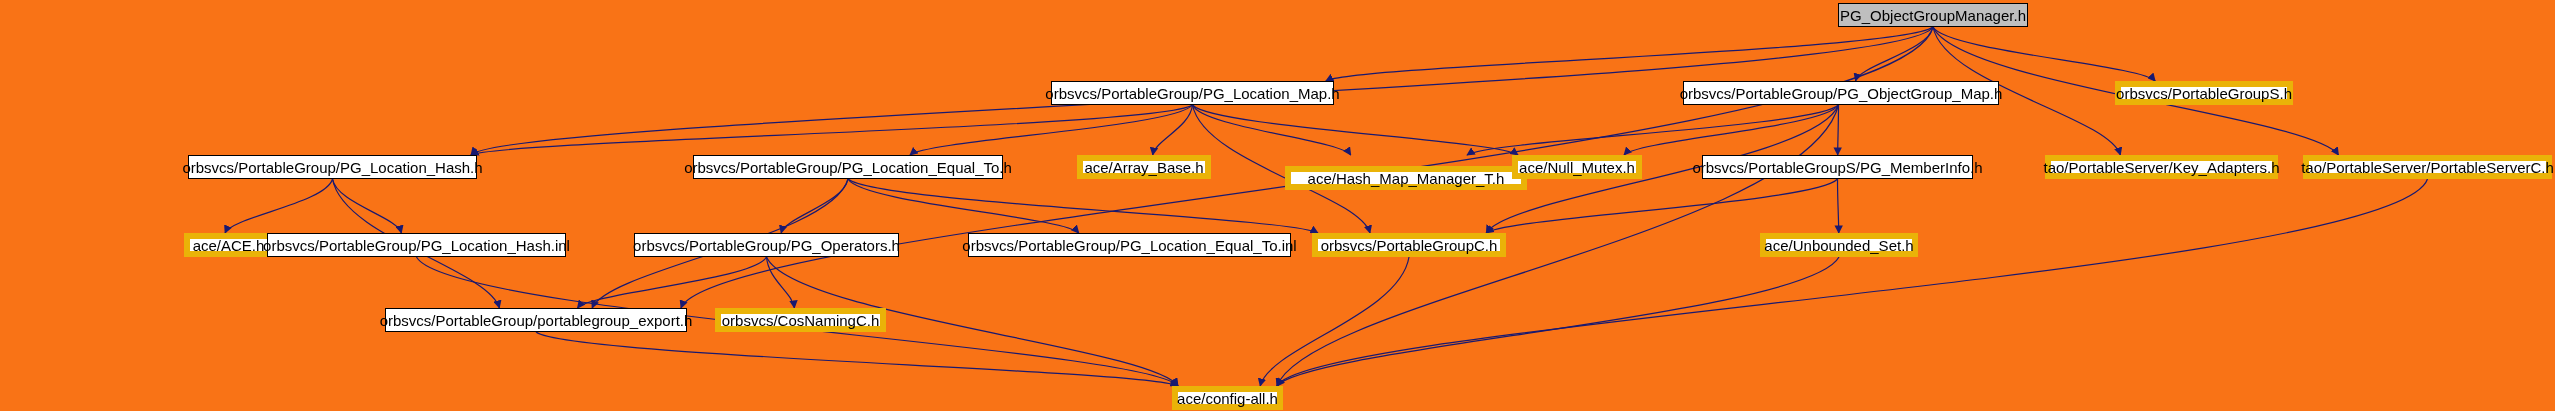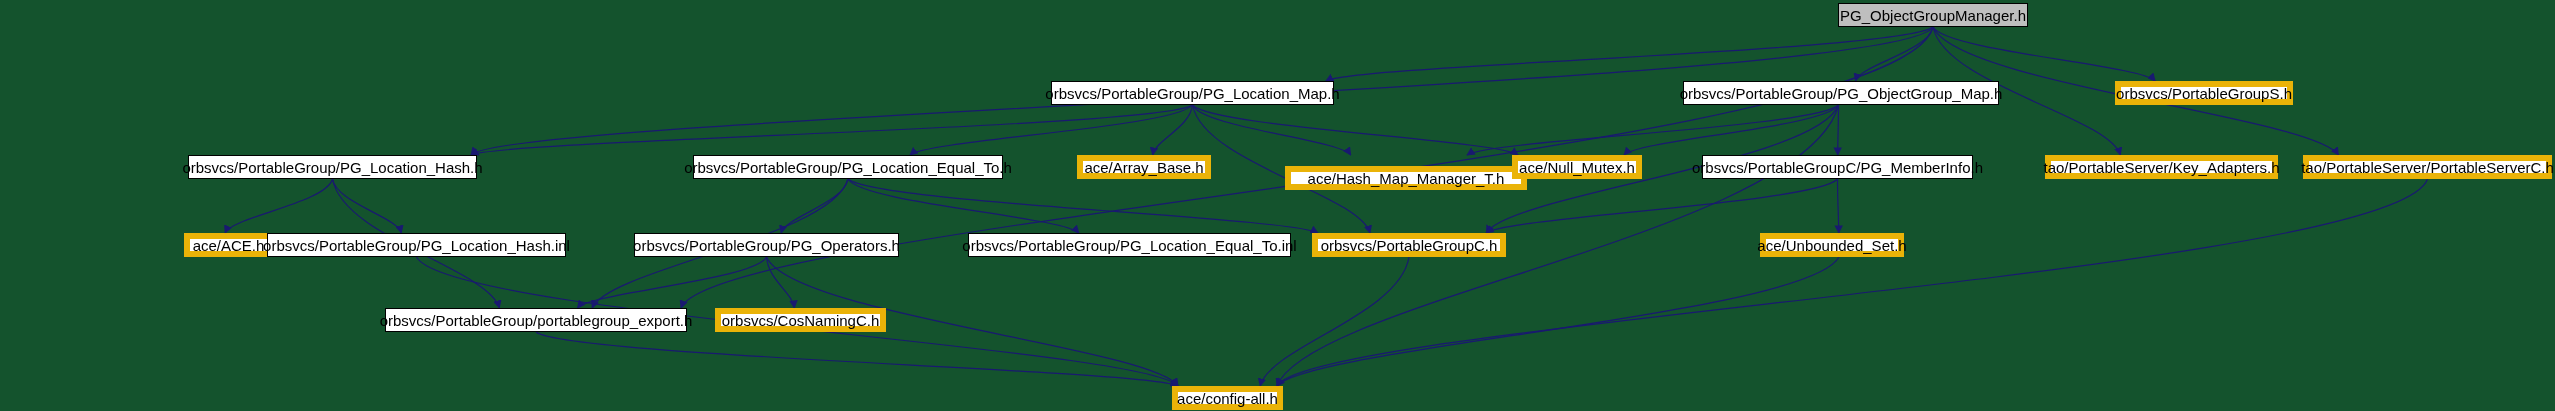--- a/index.html
+++ b/index.html
@@ -4,21 +4,21 @@
 <style>
   html, body {
     margin: 0;
     padding: 0;
     background: #ffffff;
   }
   #graph {
     position: relative;
     width: 2555px;
     height: 411px;
-    background: #14532d;
+    background: #f97316;
     font-family: "Liberation Sans", sans-serif;
     overflow: hidden;
   }
   #edge-layer {
     position: absolute;
     left: 0;
     top: 0;
     width: 2555px;
     height: 411px;
     pointer-events: none;
@@ -118,21 +118,21 @@
       <div class="node " style="left: 1077px; top: 155px; width: 134px;">
         <span class="node-label">ace/Array_Base.h</span>
       </div>
       <div class="node " style="left: 1285px; top: 166px; width: 242px;">
         <span class="node-label">ace/Hash_Map_Manager_T.h</span>
       </div>
       <div class="node " style="left: 1512px; top: 155px; width: 130px;">
         <span class="node-label">ace/Null_Mutex.h</span>
       </div>
       <div class="node strong" style="left: 1702px; top: 155px; width: 271px;">
-        <span class="node-label">orbsvcs/PortableGroupC/PG_MemberInfo.h</span>
+        <span class="node-label">orbsvcs/PortableGroupS/PG_MemberInfo.h</span>
       </div>
       <div class="node " style="left: 2045px; top: 155px; width: 233px;">
         <span class="node-label">tao/PortableServer/Key_Adapters.h</span>
       </div>
       <div class="node " style="left: 2303px; top: 155px; width: 249px;">
         <span class="node-label">tao/PortableServer/PortableServerC.h</span>
       </div>
       <div class="node " style="left: 157px; top: 233px; width: 89px; margin-left: 27px;">
         <span class="node-label">ace/ACE.h</span>
       </div>
@@ -141,21 +141,21 @@
       </div>
       <div class="node strong" style="left: 634px; top: 233px; width: 265px;">
         <span class="node-label">orbsvcs/PortableGroup/PG_Operators.h</span>
       </div>
       <div class="node strong" style="left: 968px; top: 233px; width: 323px;">
         <span class="node-label">orbsvcs/PortableGroup/PG_Location_Equal_To.inl</span>
       </div>
       <div class="node " style="left: 1312px; top: 233px; width: 194px;">
         <span class="node-label">orbsvcs/PortableGroupC.h</span>
       </div>
-      <div class="node " style="left: 1760px; top: 233px; width: 144px;">
+      <div class="node " style="left: 1760px; top: 233px; width: 158px;">
         <span class="node-label">ace/Unbounded_Set.h</span>
       </div>
       <div class="node strong" style="left: 385px; top: 308px; width: 302px;">
         <span class="node-label">orbsvcs/PortableGroup/portablegroup_export.h</span>
       </div>
       <div class="node " style="left: 715px; top: 308px; width: 171px;">
         <span class="node-label">orbsvcs/CosNamingC.h</span>
       </div>
       <div class="node " style="left: 1172px; top: 386px; width: 111px;">
         <span class="node-label">ace/config-all.h</span>

